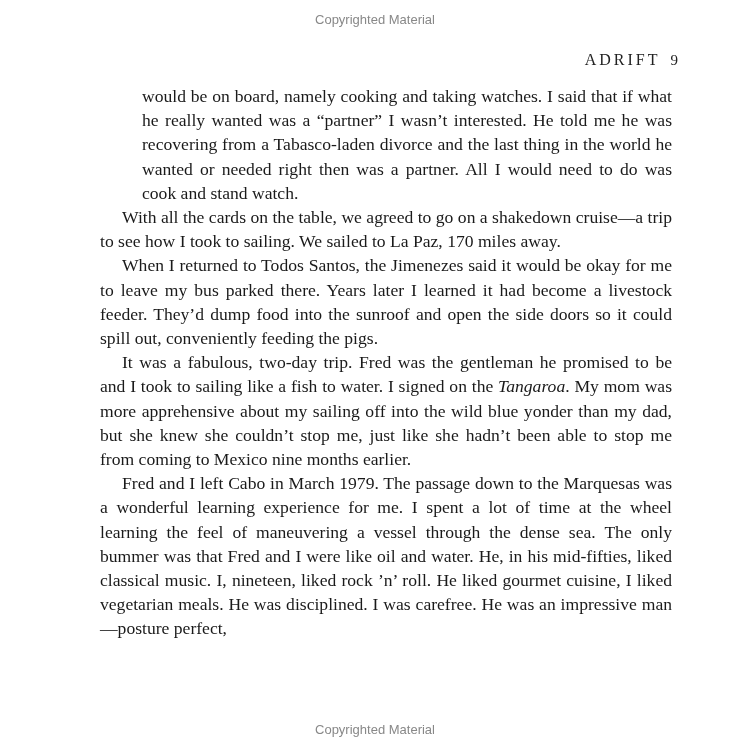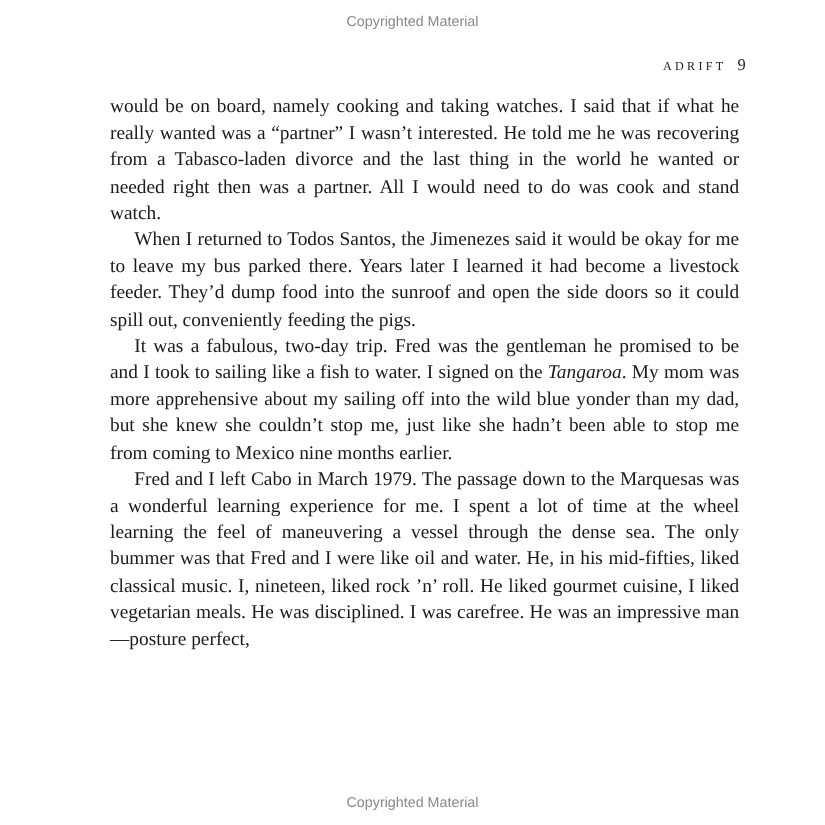--- a/index.html
+++ b/index.html
@@ -4,40 +4,41 @@
 <style>
   html, body { margin: 0; padding: 0; background: #ffffff; }
   body { width: 750px; height: 750px; position: relative; overflow: hidden; }
   .page { position: absolute; left: 0; top: 0; width: 750px; height: 602px; background: #fff; }
   .watermark { position: absolute; left: 0; width: 750px; text-align: center;
     font-family: "Liberation Sans", sans-serif; font-size: 13px; color: #888; }
   .wm-top { top: 12px; }
   .wm-bottom { top: 722px; }
   .running-head { position: absolute; top: 51px; right: 72px;
     font-family: "Liberation Serif", serif; color: #222; }
-  .running-head .title { font-size: 11px; letter-spacing: 3px; }
+  .running-head .title { font-size: 16px; letter-spacing: 3px; }
   .running-head .num { font-size: 15px; margin-left: 10px; }
   .body-text { position: absolute; left: 100px; top: 84px; width: 572px;
     font-family: "Liberation Serif", serif; font-size: 17.6px; line-height: 24.2px;
     color: #1a1a1a; text-align: justify; }
   .body-text p { margin: 0; text-indent: 22px; }
-  .body-text p.cont { text-indent: 0; }
+  .body-text p.cont { text-indent: 0; margin-left: 42px; }
   .body-text em { font-style: italic; }
 </style>
 </head>
 <body>
 
 <div class="page">
   <div class="watermark wm-top">Copyrighted Material</div>
 
   <div class="running-head">
     <span class="title">ADRIFT</span><span class="num">9</span>
   </div>
 
   <div class="body-text">
     <p class="cont">would be on board, namely cooking and taking watches. I said that if what he really wanted was a “partner” I wasn’t interested. He told me he was recovering from a Tabasco-laden divorce and the last thing in the world he wanted or needed right then was a partner. All I would need to do was cook and stand watch.</p>
+    <p>With all the cards on the table, we agreed to go on a shakedown cruise—a trip to see how I took to sailing. We sailed to La Paz, 170 miles away.</p>
     <p>When I returned to Todos Santos, the Jimenezes said it would be okay for me to leave my bus parked there. Years later I learned it had become a livestock feeder. They’d dump food into the sunroof and open the side doors so it could spill out, conveniently feeding the pigs.</p>
     <p><span>It was a fabulous, two-day trip. Fred was the gentleman he promised to be and I took to sailing like a fish to water. I signed on the </span><em>Tangaroa</em><span>. My mom was more apprehensive about my sailing off into the wild blue yonder than my dad, but she knew she couldn’t stop me, just like she hadn’t been able to stop me from coming to Mexico nine months earlier.</span></p>
     <p>Fred and I left Cabo in March 1979. The passage down to the Marquesas was a wonderful learning experience for me. I spent a lot of time at the wheel learning the feel of maneuvering a vessel through the dense sea. The only bummer was that Fred and I were like oil and water. He, in his mid-fifties, liked classical music. I, nineteen, liked rock ’n’ roll. He liked gourmet cuisine, I liked vegetarian meals. He was disciplined. I was carefree. He was an impressive man—posture perfect,</p>
   </div>
 
   <div class="watermark wm-bottom">Copyrighted Material</div>
 </div>
 
 </body></html>

